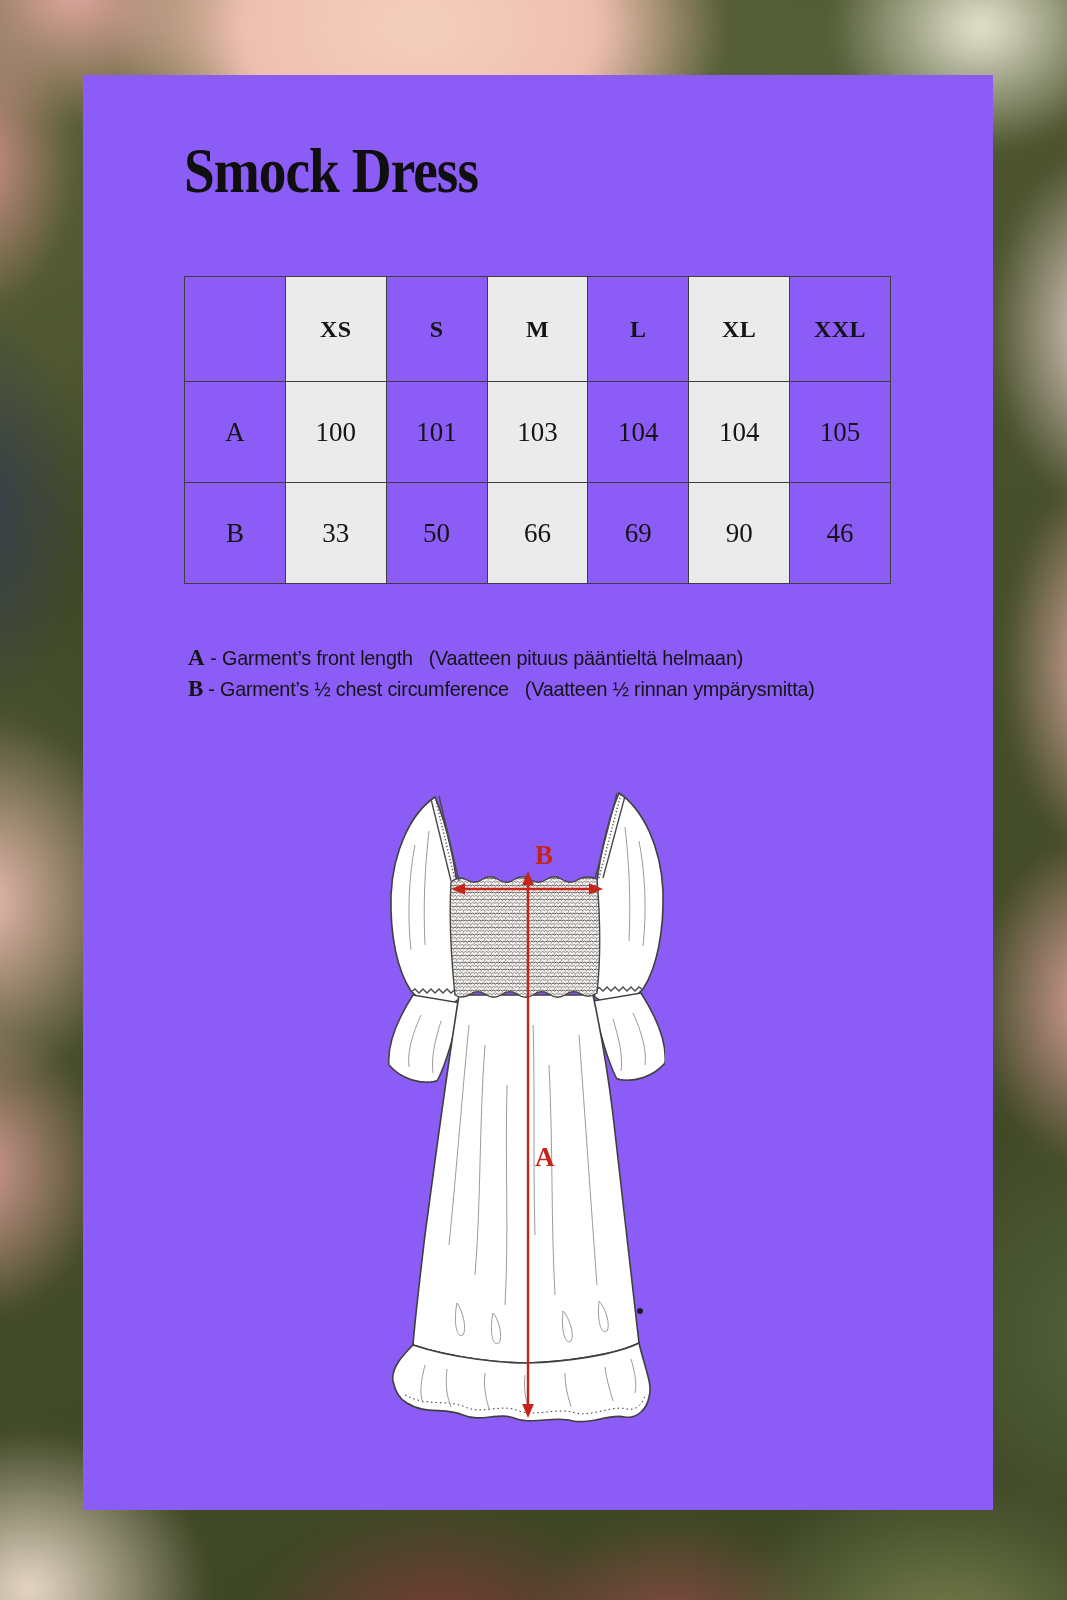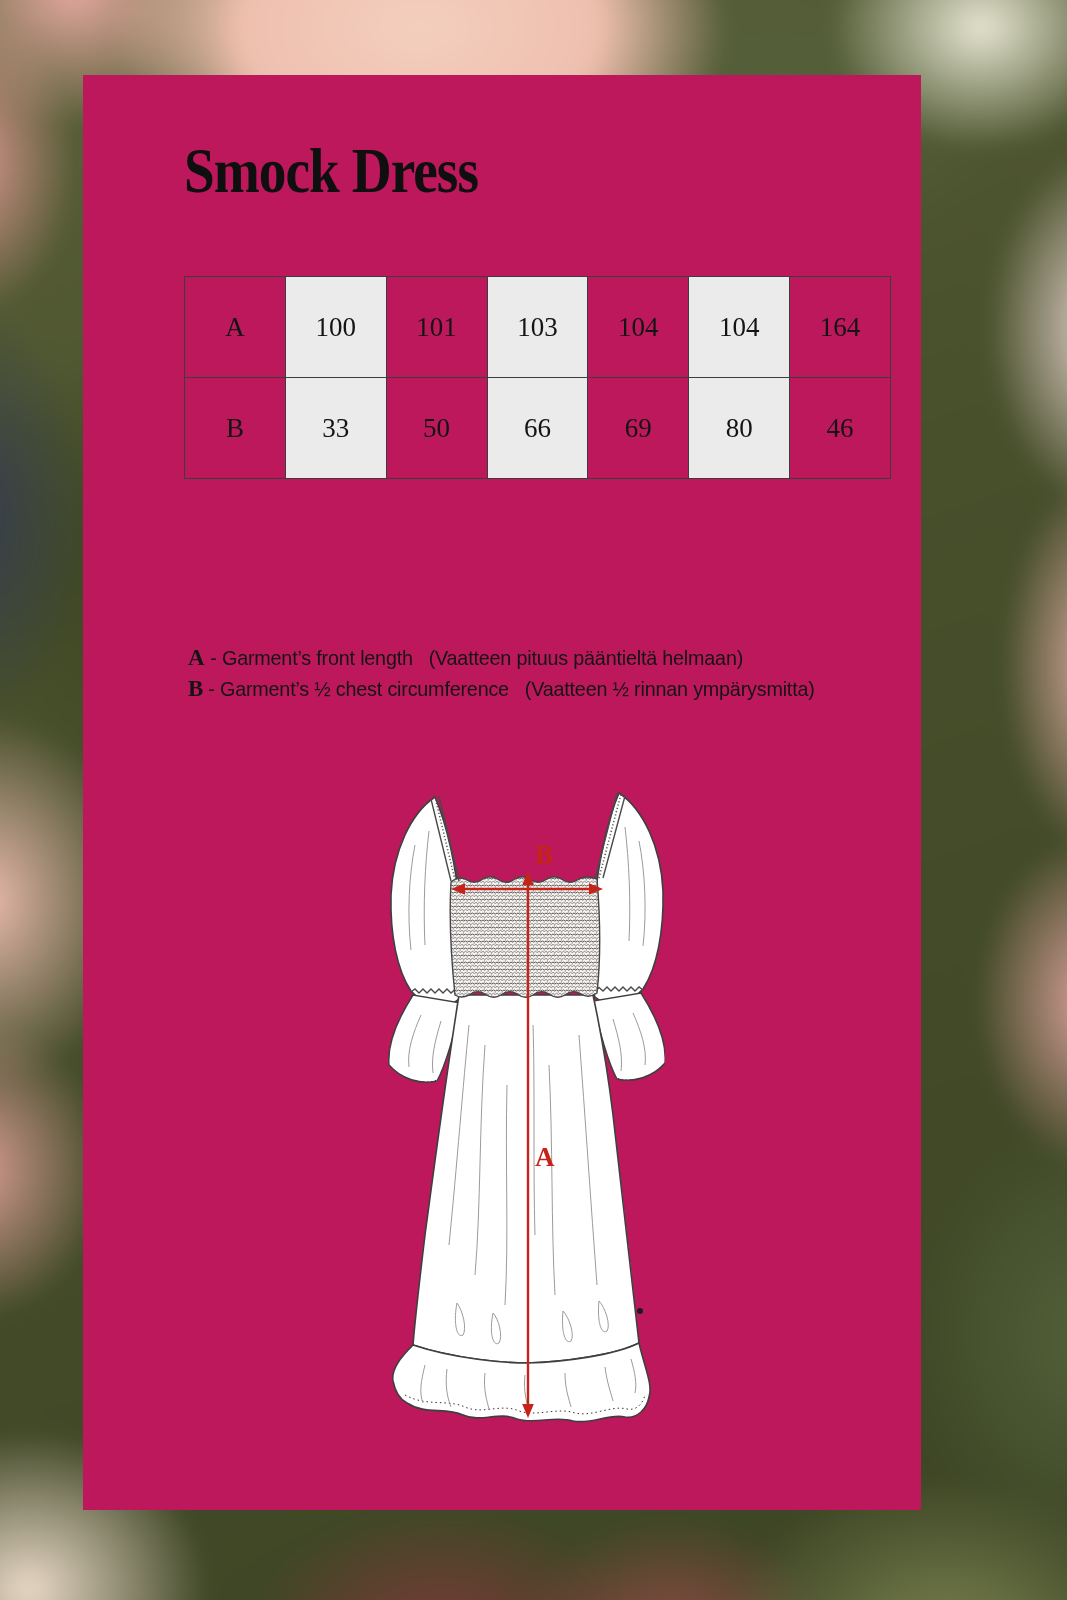--- a/index.html
+++ b/index.html
@@ -27,22 +27,22 @@
       radial-gradient(ellipse 190px 210px at 1% 72%, #dd9f98 0%, rgba(221,159,152,0) 72%),
       radial-gradient(ellipse 250px 220px at 6% 97%, #ead9c8 0%, rgba(234,217,200,0) 72%),
       radial-gradient(ellipse 280px 190px at 42% 100%, #7c3a38 0%, rgba(124,58,56,0) 70%),
       radial-gradient(ellipse 220px 170px at 62% 100%, #8f4a45 0%, rgba(143,74,69,0) 72%),
       radial-gradient(ellipse 420px 320px at 22% 36%, #39411f 0%, rgba(57,65,31,0) 72%),
       radial-gradient(ellipse 420px 320px at 55% 62%, #434b27 0%, rgba(67,75,39,0) 75%),
       linear-gradient(160deg, #5a6138 0%, #474f2b 40%, #3c4424 100%);
   }
   
   .card{
-    position:absolute;left:83px;top:75px;width:838px;height:1435px;
-    background:#be185d;
+    position:absolute;left:83px;top:75px;width:910px;height:1435px;
+    background:#8b5cf6;
   }
   .title{
     position:absolute;left:101px;top:64px;margin:0;
     font-family:"Liberation Serif",serif;font-weight:700;color:#0f0f0f;
     font-size:57px;line-height:1;letter-spacing:-1px;
     transform:scale(0.97,1.1);transform-origin:left top;
   }
   
   .size-table{
     position:absolute;left:101px;top:201px;
@@ -83,36 +83,45 @@
     <colgroup>
       <col>
         <col class="shade">
         <col>
         <col class="shade">
         <col>
         <col class="shade">
         <col>
     </colgroup>
     <tbody>
+      <tr class="hdr">
+        <th></th>
+        <th>XS</th>
+        <th>S</th>
+        <th>M</th>
+        <th>L</th>
+        <th>XL</th>
+        <th>XXL</th>
+      </tr>
       <tr class="data">
         <td class="rowlabel">A</td>
         <td>100</td>
         <td>101</td>
         <td>103</td>
         <td>104</td>
         <td>104</td>
-        <td>164</td>
+        <td>105</td>
       </tr>
       <tr class="data">
         <td class="rowlabel">B</td>
         <td>33</td>
         <td>50</td>
         <td>66</td>
         <td>69</td>
-        <td>80</td>
+        <td>90</td>
         <td>46</td>
       </tr>
     </tbody>
   </table>
 
   <div class="legend">
     <div class="legend-line">
       <span class="legend-key">A</span>
         <span class="legend-text"> - Garment’s front length   (Vaatteen pituus pääntieltä helmaan)</span>
     </div>

